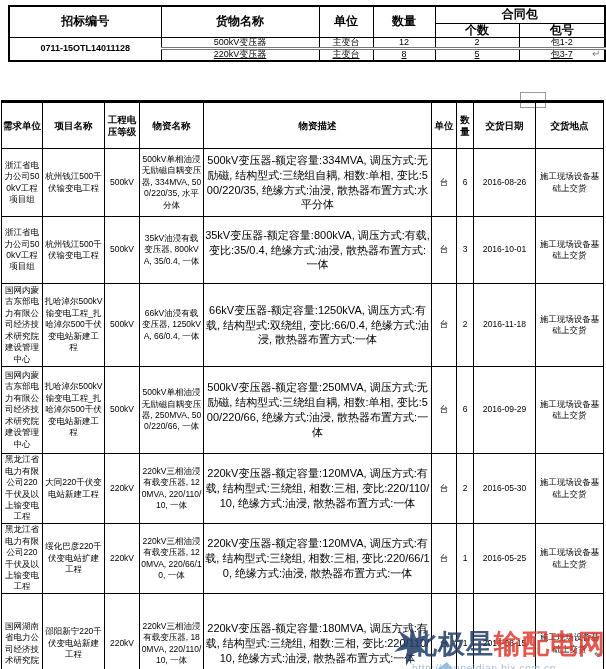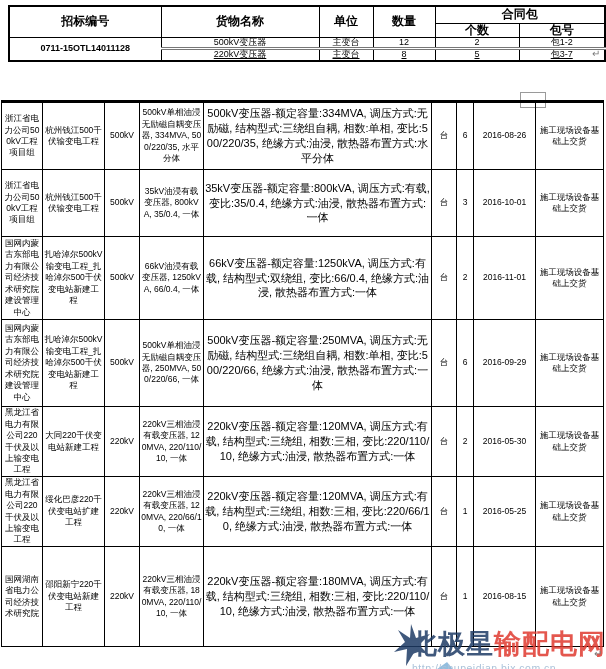--- a/index.html
+++ b/index.html
@@ -113,20 +113,31 @@
         <col style="width:62px">
         <col style="width:35px">
       <col style="width:64px">
         <col style="width:228px">
         <col style="width:25px">
       <col style="width:17px">
         <col style="width:62px">
         <col style="width:68px">
     </colgroup>
     <tbody>
+      <tr class="head">
+        <td>需求单位</td>
+        <td>项目名称</td>
+        <td>工程电压等级</td>
+        <td>物资名称</td>
+        <td>物资描述</td>
+        <td>单位</td>
+        <td>数量</td>
+        <td>交货日期</td>
+        <td>交货地点</td>
+      </tr>
       <tr class="r1">
         <td>浙江省电力公司500kV工程项目组</td>
         <td>杭州钱江500千伏输变电工程</td>
         <td>500kV</td>
         <td>500kV单相油浸无励磁自耦变压器, 334MVA, 500/220/35, 水平分体</td>
         <td class="desc">500kV变压器-额定容量:334MVA, 调压方式:无励磁, 结构型式:三绕组自耦, 相数:单相, 变比:500/220/35, 绝缘方式:油浸, 散热器布置方式:水平分体</td>
         <td>台</td>
         <td>6</td>
         <td>2016-08-26</td>
         <td>施工现场设备基础上交货</td>
@@ -143,21 +154,21 @@
         <td>施工现场设备基础上交货</td>
       </tr>
       <tr class="r3">
         <td>国网内蒙古东部电力有限公司经济技术研究院建设管理中心</td>
         <td>扎哈淖尔500kV输变电工程_扎哈淖尔500千伏变电站新建工程</td>
         <td>500kV</td>
         <td>66kV油浸有载变压器, 1250kVA, 66/0.4, 一体</td>
         <td class="desc">66kV变压器-额定容量:1250kVA, 调压方式:有载, 结构型式:双绕组, 变比:66/0.4, 绝缘方式:油浸, 散热器布置方式:一体</td>
         <td>台</td>
         <td>2</td>
-        <td>2016-11-01</td>
+        <td>2016-11-18</td>
         <td>施工现场设备基础上交货</td>
       </tr>
       <tr class="r4">
         <td>国网内蒙古东部电力有限公司经济技术研究院建设管理中心</td>
         <td>扎哈淖尔500kV输变电工程_扎哈淖尔500千伏变电站新建工程</td>
         <td>500kV</td>
         <td>500kV单相油浸无励磁自耦变压器, 250MVA, 500/220/66, 一体</td>
         <td class="desc">500kV变压器-额定容量:250MVA, 调压方式:无励磁, 结构型式:三绕组自耦, 相数:单相, 变比:500/220/66, 绝缘方式:油浸, 散热器布置方式:一体</td>
         <td>台</td>
         <td>6</td>

